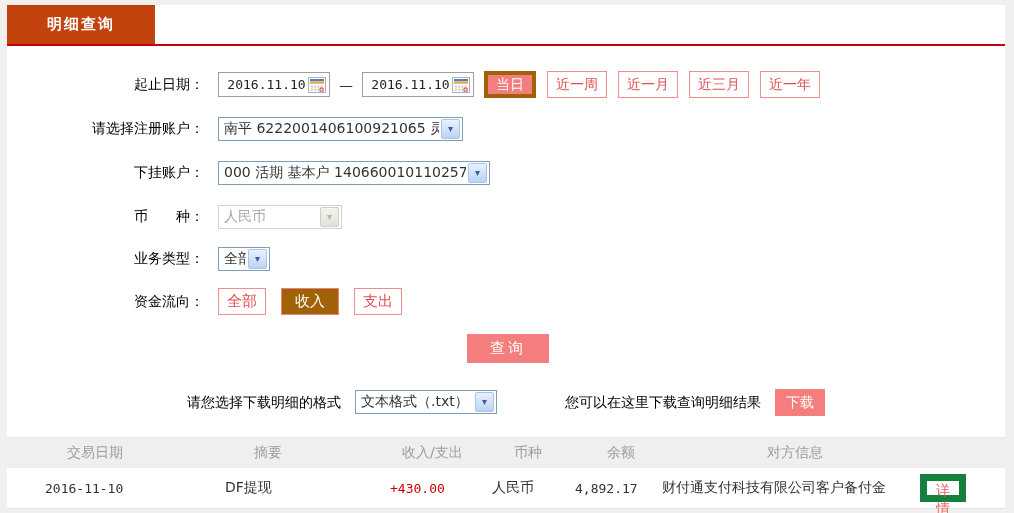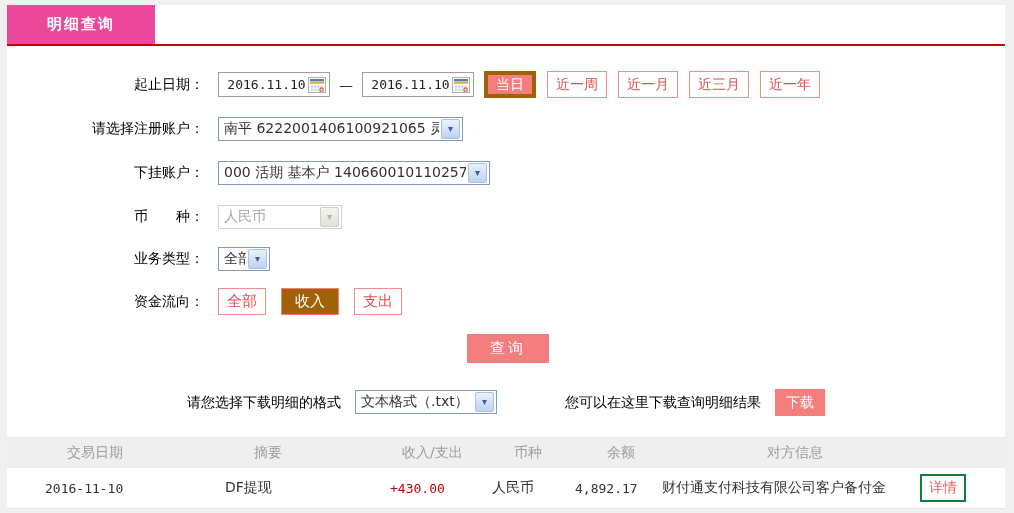--- a/index.html
+++ b/index.html
@@ -1,21 +1,21 @@
 <!DOCTYPE html>
 <html><head>
 <meta charset="utf-8">
 <style>
   html,body { margin:0; padding:0; }
   .page { position:relative; width:1014px; height:513px; background:#f0f0f0;
           font-family:"DejaVu Sans", sans-serif; font-size:14px; color:#333; overflow:hidden; }
   .panel { position:absolute; left:7px; top:5px; width:998px; height:504px; background:#ffffff; }
 
   
-  .tab { position:absolute; left:0; top:0; width:148px; height:39px; background:#ec4899;
+  .tab { position:absolute; left:0; top:0; width:148px; height:39px; background:#c2410c;
          color:#fff; font-size:15px; font-weight:bold; letter-spacing:2px; border:none;
          display:flex; align-items:center; justify-content:center; cursor:pointer;
          font-family:inherit; }
   .tab-line { position:absolute; left:0; top:39px; width:100%; height:2px; background:#c8000a; }
 
   
   .row { position:absolute; left:0; width:100%; height:27px; }
   .r-date { top:66px; } .r-reg { top:110px; } .r-sub { top:154px; }
   .r-cur { top:198px; } .r-biz { top:240px; } .r-flow { top:283px; }
   .row-label { position:absolute; left:0; width:197px; text-align:right; top:50%;
@@ -73,21 +73,21 @@
   .th { position:absolute; top:50%; transform:translateY(-50%);margin-left:22px; }
   .th-1{left:38px;} .th-2{left:225px;} .th-3{left:373px;} .th-4{left:485px;}
   .th-5{left:578px;} .th-6{left:738px;text-align:center;}
   .trow { position:absolute; left:0; top:463px; width:100%; height:41px; background:#fff;
           border-bottom:1px solid #e3e3e3; box-sizing:border-box; }
   .td { position:absolute; top:50%; transform:translateY(-50%); color:#333; }
   .num { font-family:"DejaVu Sans Mono", monospace; font-size:13px; }
   .td-date{left:38px;} .td-summary{left:218px;} .td-amount{left:383px; color:#cc0000;}
   .td-currency{left:485px;} .td-balance{left:568px;} .td-counterparty{left:655px;}
   .detail-btn { position:absolute; left:913px; top:6px; width:46px; height:28px; background:#fff;
-                border:2px solid #15803d; color:#e66465; font-size:14px; cursor:pointer;
+                border:7px solid #15803d; color:#e66465; font-size:14px; cursor:pointer;
                 font-family:inherit; }
 </style>
 </head>
 <body>
 
 <div class="page">
   <div class="panel">
 
     <button class="tab">明细查询</button>
     <div class="tab-line"></div>

